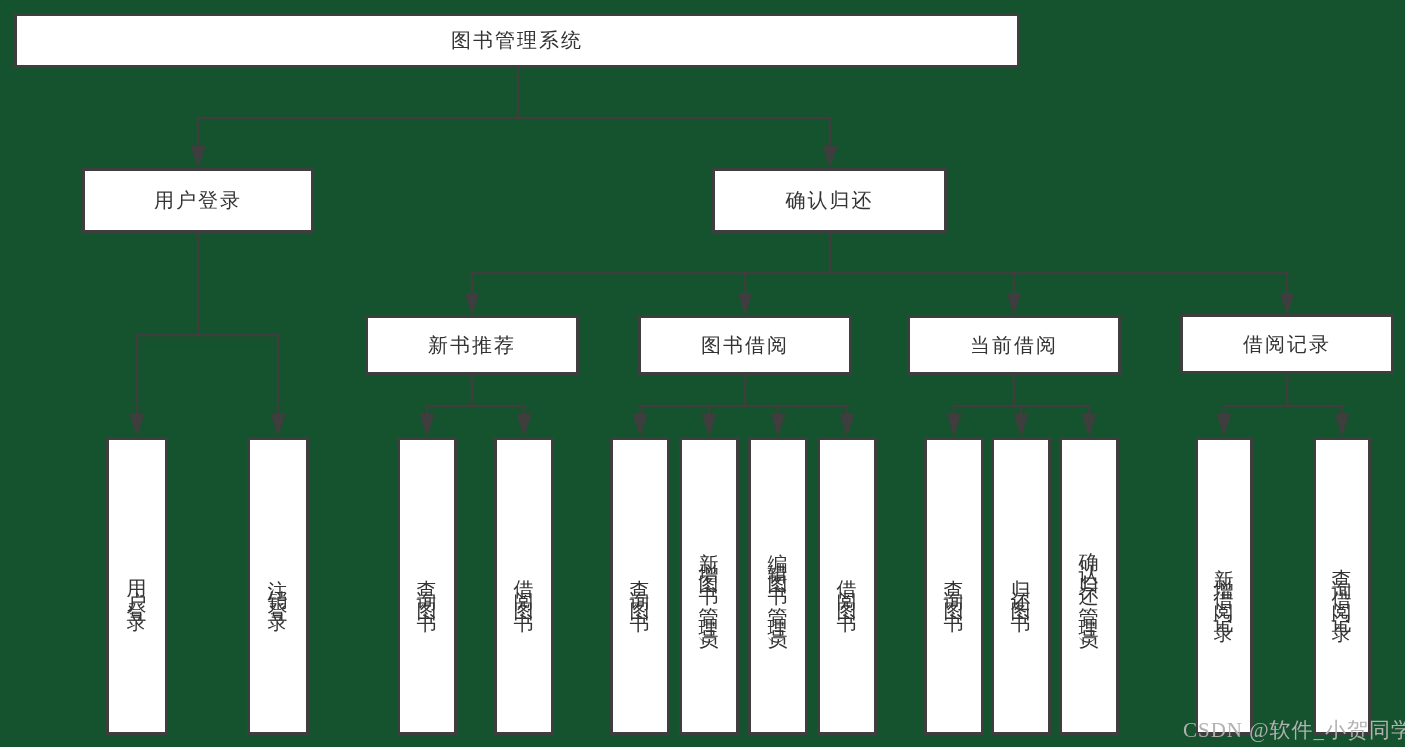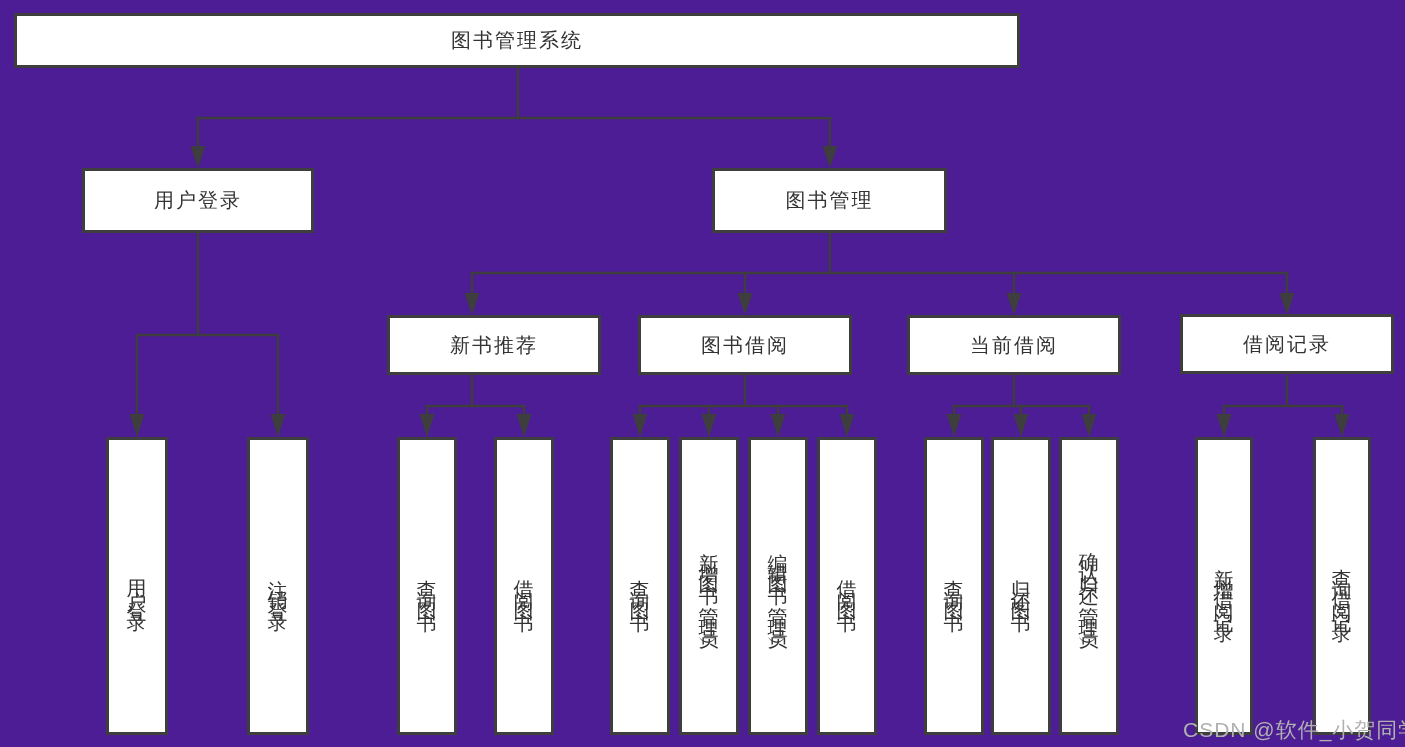--- a/index.html
+++ b/index.html
@@ -1,20 +1,20 @@
 <!DOCTYPE html>
 <html><head>
 <meta charset="utf-8">
 <style>
   html,body{margin:0;padding:0;background:#ffffff;}
   .canvas{
     position:relative;
     width:1405px;height:747px;
-    background:#4c1d95;
-    font-family:Liberation Sans, sans-serif;
+    background:#14532d;
+    font-family:Liberation Serif, serif;
     overflow:hidden;
   }
   .connectors{position:absolute;left:0;top:0;z-index:1;}
   .box{
     position:absolute;
     box-sizing:border-box;
     background:#ffffff;
     border:3px solid #3e3e3e;
     display:flex;align-items:center;justify-content:center;
     color:#333333;
@@ -84,24 +84,24 @@
   </svg>
 
   <div class="box" style="left:14px;top:13px;width:1006px;height:55px">
     <span class="lbl">图书管理系统</span>
   </div>
 
   <div class="box" style="left:82px;top:168px;width:232px;height:65px">
     <span class="lbl">用户登录</span>
   </div>
   <div class="box" style="left:712px;top:168px;width:235px;height:65px">
-    <span class="lbl">图书管理</span>
+    <span class="lbl">确认归还</span>
   </div>
 
-  <div class="box" style="left:387px;top:315px;width:214px;height:60px">
+  <div class="box" style="left:365px;top:315px;width:214px;height:60px">
     <span class="lbl">新书推荐</span>
   </div>
   <div class="box" style="left:638px;top:315px;width:214px;height:60px">
     <span class="lbl">图书借阅</span>
   </div>
   <div class="box" style="left:907px;top:315px;width:214px;height:60px">
     <span class="lbl">当前借阅</span>
   </div>
   <div class="box" style="left:1180px;top:314px;width:214px;height:60px">
     <span class="lbl">借阅记录</span>

